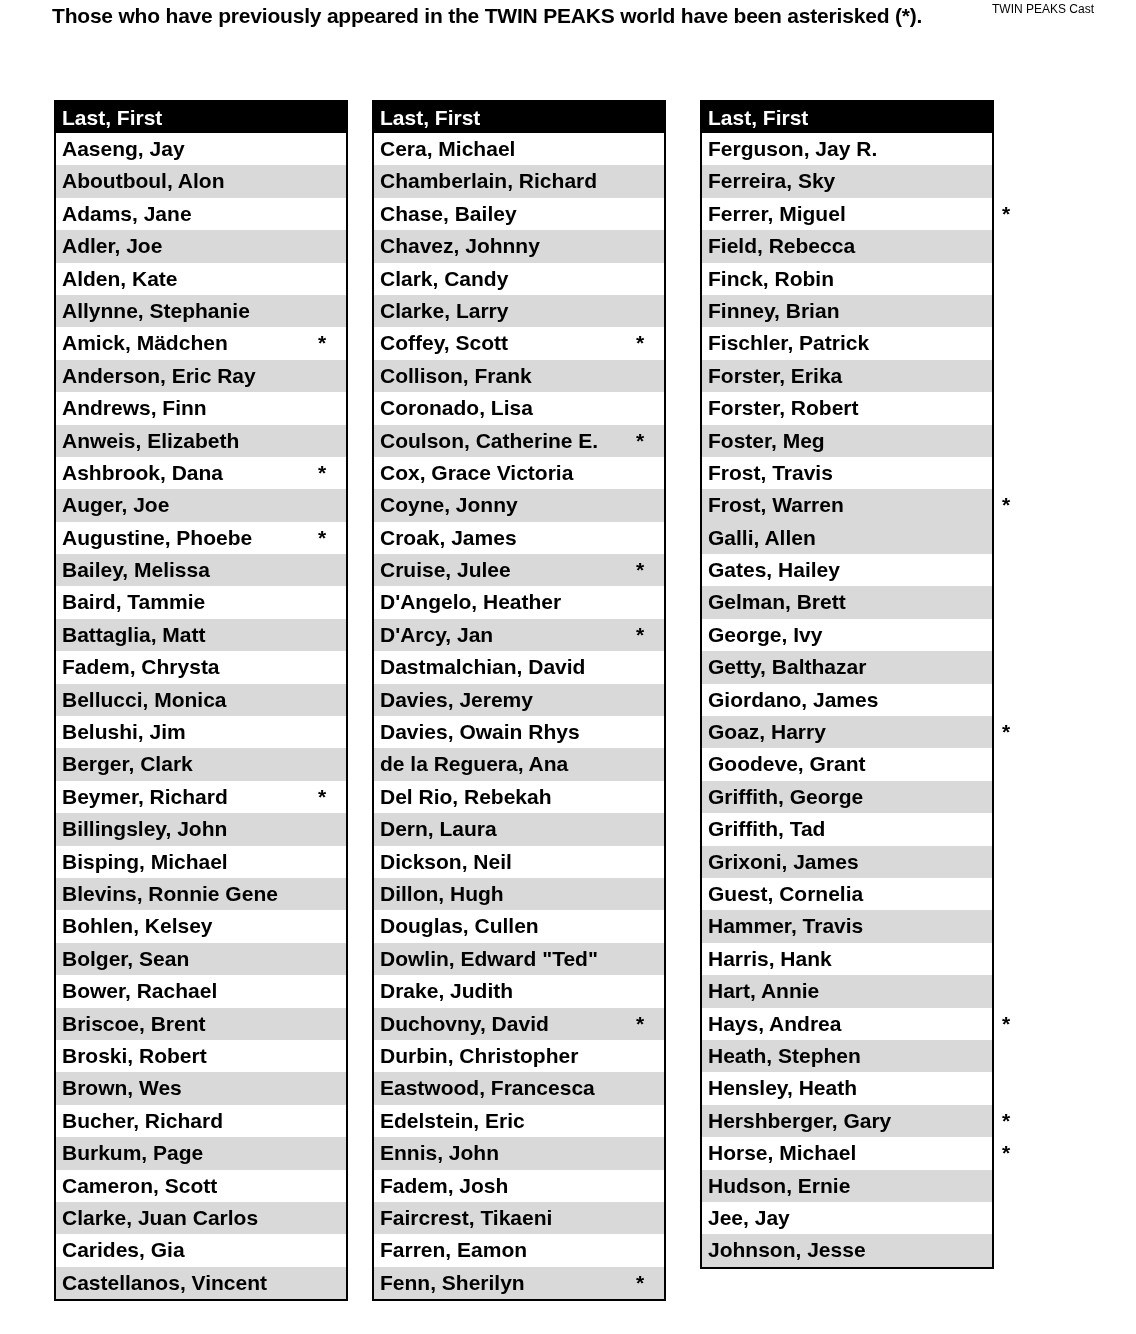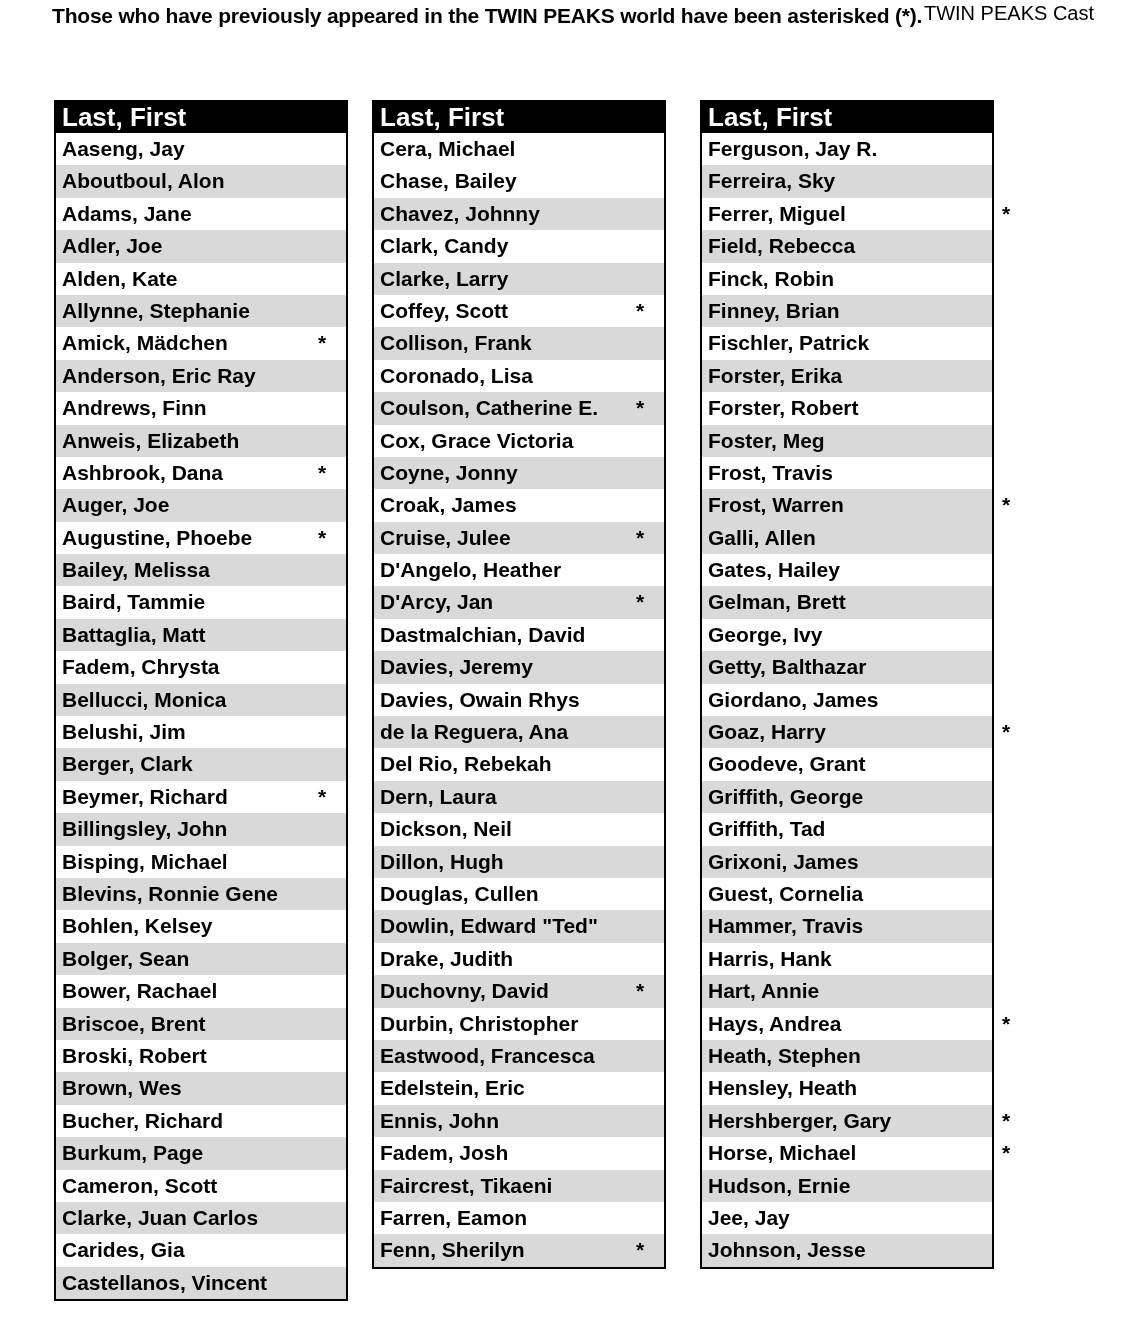--- a/index.html
+++ b/index.html
@@ -26,21 +26,21 @@
     top: 4px;
     font-size: 21px;
     font-weight: bold;
     letter-spacing: -0.2px;
     white-space: nowrap;
   }
   .header-tag {
     position: absolute;
     right: 42px;
     top: 2px;
-    font-size: 20px;
+    font-size: 12px;
     font-weight: normal;
     white-space: nowrap;
   }
   .columns {
     position: absolute;
     left: 0;
     top: 100px;
     width: 1136px;
   }
   .col {
@@ -50,21 +50,21 @@
     border: 2px solid #000000;
     box-sizing: border-box;
   }
   .col-0 { left: 54px; }
   .col-1 { left: 372px; }
   .col-2 { left: 700px; }
 
   .col-head {
     background: #000000;
     color: #ffffff;
-    font-size: 26px;
+    font-size: 21px;
     font-weight: bold;
     height: 31px;
     line-height: 31px;
     padding-left: 6px;
     box-sizing: border-box;
   }
   .row {
     height: 32.4px;
     line-height: 32.4px;
     font-size: 21px;
@@ -140,20 +140,21 @@
           <div class="row plain"><span>Cameron, Scott</span></div>
           <div class="row alt"><span>Clarke, Juan Carlos</span></div>
           <div class="row plain"><span>Carides, Gia</span></div>
           <div class="row alt"><span>Castellanos, Vincent</span></div>
         </div>
     </div>
     <div class="col col-1">
       <div class="col-head">Last, First</div>
       <div class="col-body">
           <div class="row plain"><span>Cera, Michael</span></div>
+          <div class="row alt"><span>Chamberlain, Richard</span></div>
           <div class="row plain"><span>Chase, Bailey</span></div>
           <div class="row alt"><span>Chavez, Johnny</span></div>
           <div class="row plain"><span>Clark, Candy</span></div>
           <div class="row alt"><span>Clarke, Larry</span></div>
           <div class="row plain"><span>Coffey, Scott</span><span class="star">*</span></div>
           <div class="row alt"><span>Collison, Frank</span></div>
           <div class="row plain"><span>Coronado, Lisa</span></div>
           <div class="row alt"><span>Coulson, Catherine E.</span><span class="star">*</span></div>
           <div class="row plain"><span>Cox, Grace Victoria</span></div>
           <div class="row alt"><span>Coyne, Jonny</span></div>

